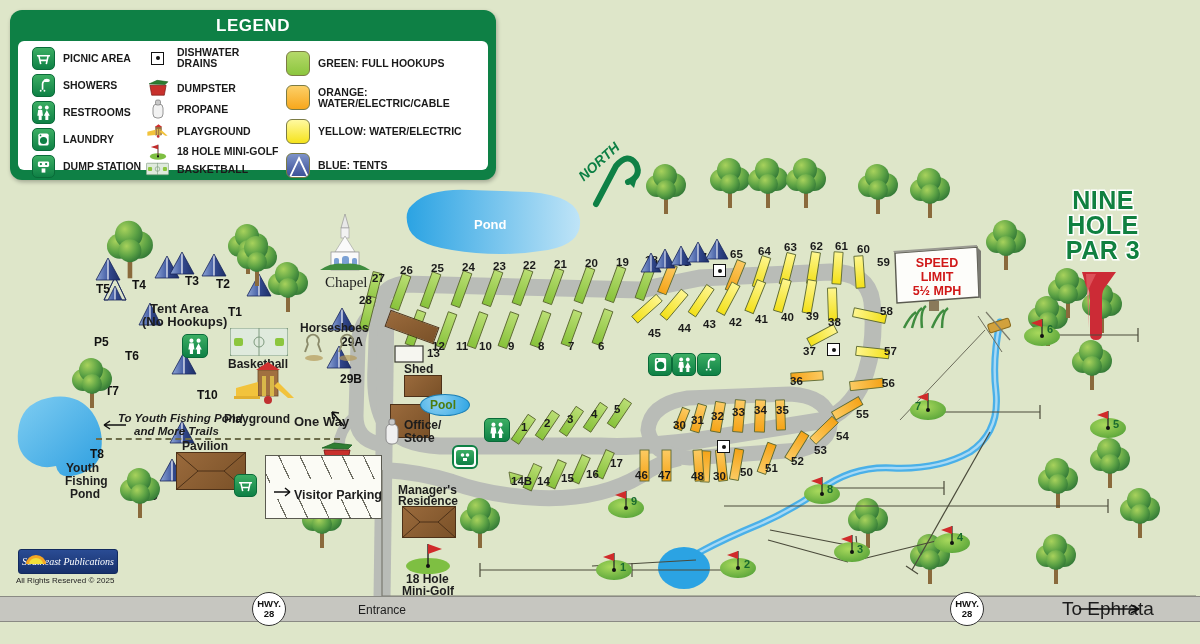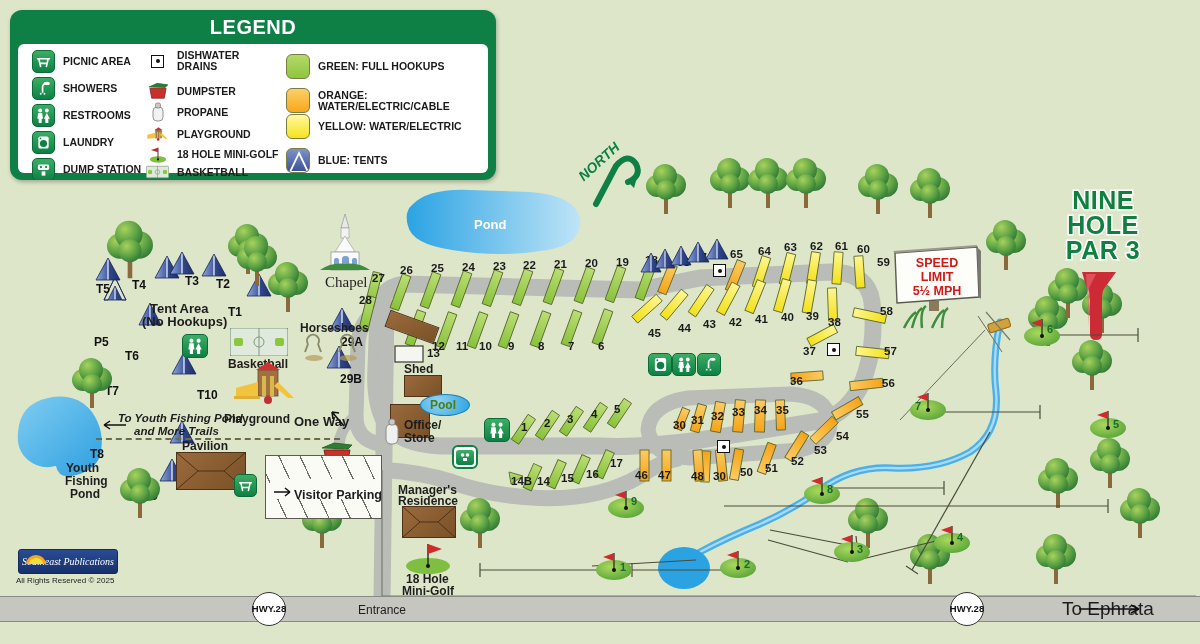--- a/index.html
+++ b/index.html
@@ -18,21 +18,21 @@
 
   
   #legend {
     left: 10px; top: 10px; width: 486px; height: 170px;
     background: #0e8045;
     border-radius: 12px;
     box-shadow: 1px 2px 4px rgba(0,0,0,.28);
     overflow: hidden;
   }
   #legend-title {
-    color: #fff; font-size: 20px; font-weight: bold;
+    color: #fff; font-size: 17px; font-weight: bold;
     text-align: center; letter-spacing: .5px;
     padding: 6px 0 5px 0;
   }
   #legend-body {
     background: #fff; margin: 0 8px 8px 8px; border-radius: 6px;
     height: 129px; position: relative;
   }
   .lg-col { position: absolute; top: 6px; }
   .lg-row { display: flex; align-items: center; margin-bottom: 4px; }
   .lg-lbl { font-size: 10.5px; color: #1a1a1a; font-weight: bold; margin-left: 8px; line-height: 11px; }
@@ -92,21 +92,21 @@
     font-size: 25px; font-weight: bold; color: #108040; line-height: 25px;
     -webkit-text-stroke: 3px #fff; paint-order: stroke fill;
     letter-spacing: .5px;
   }
 
   
   #hwy-band { left: 0; top: 596px; width: 1200px; height: 26px; background: #c6c6c0; border-top: 1.5px solid #8a8a84; border-bottom: 1.5px solid #8a8a84; }
   .hwy-shield {
     position: absolute; width: 34px; height: 34px; border-radius: 50%;
     background: #fff; border: 1.4px solid #333;
-    display: flex; flex-direction: row; align-items: center; justify-content: center;
+    display: flex; flex-direction: column; align-items: center; justify-content: center;
     font-size: 9.5px; font-weight: bold; line-height: 10px; color: #111;
   }
 
   
   #pub-logo {
     left: 18px; top: 549px; width: 100px; height: 25px;
     background: linear-gradient(#2a4c94, #17306b);
     border-radius: 3px; border: 1px solid #122a5e;
     display: flex; align-items: center; justify-content: center;
     position: absolute;
@@ -910,21 +910,21 @@
           </span>
           <span class="lg-lbl">BASKETBALL</span>
         </div>
       </div>
 
       <div class="lg-col" style="left:268px;width:200px;top:10px">
         <div class="lg-row" style="margin-bottom:9px">
           <span class="swatch sw-green"></span>
           <span class="lg-lbl">GREEN: FULL HOOKUPS</span>
         </div>
-        <div class="lg-row" style="margin-bottom:1px">
+        <div class="lg-row" style="margin-bottom:9px">
           <span class="swatch sw-orange"></span>
           <span class="lg-lbl">ORANGE: WATER/ELECTRIC/CABLE</span>
         </div>
         <div class="lg-row" style="margin-bottom:9px">
           <span class="swatch sw-yellow"></span>
           <span class="lg-lbl">YELLOW: WATER/ELECTRIC</span>
         </div>
         <div class="lg-row">
           <span class="swatch sw-blue">
             <svg width="24" height="25" viewBox="0 0 24 25" style="display:block">

